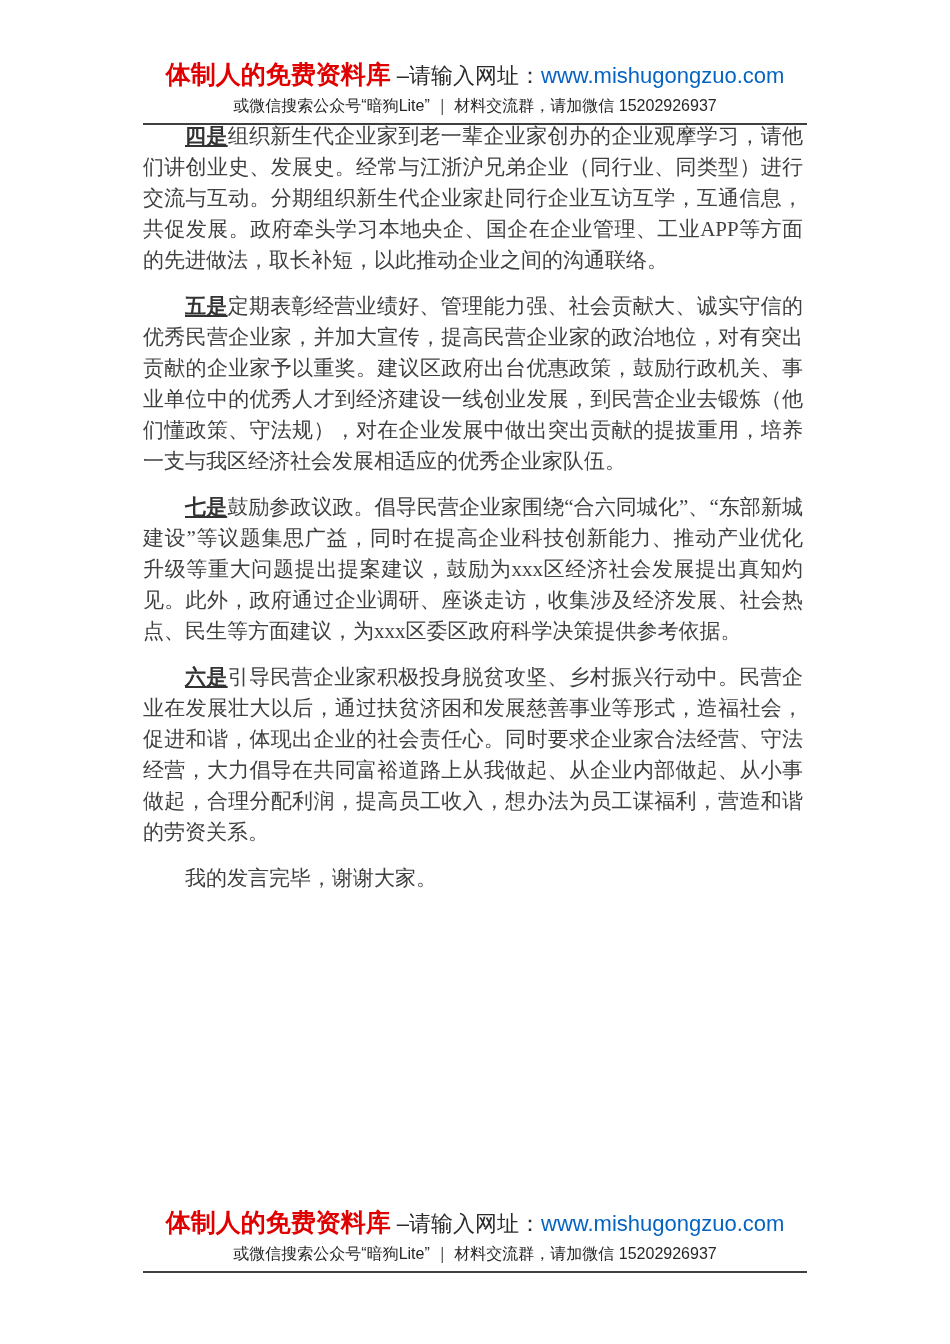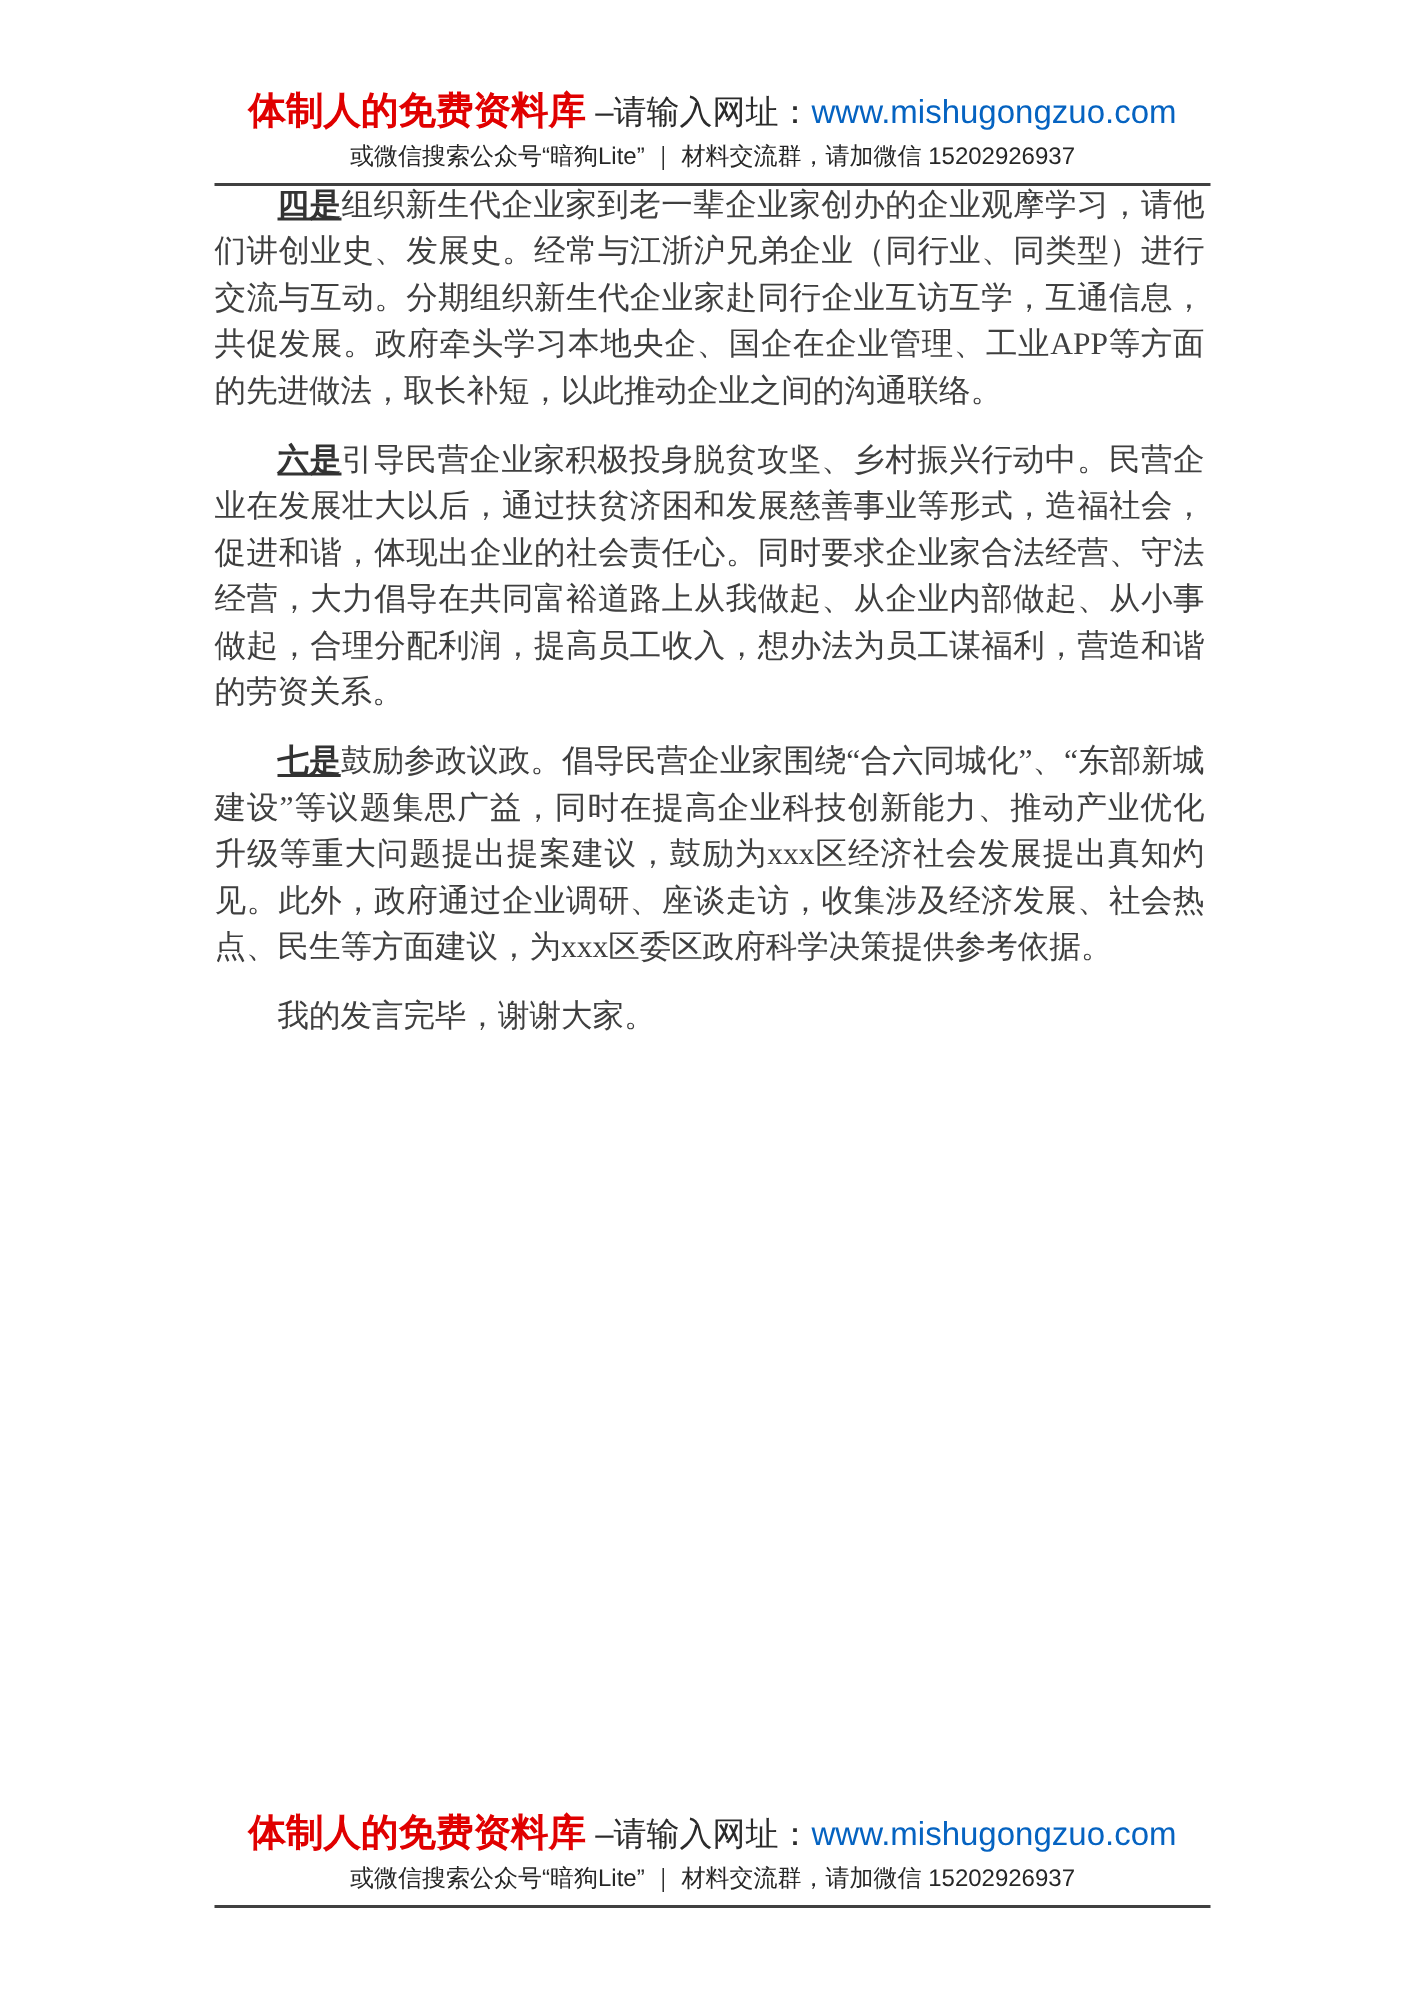--- a/index.html
+++ b/index.html
@@ -70,22 +70,23 @@
   <div class="banner header-banner">
     <div class="line1">
       <span class="brand" style="color: rgb(224, 0, 0);">体制人的免费资料库</span><span> –请输入网址：</span><a class="url-link" style="color: rgb(5, 99, 193);">www.mishugongzuo.com</a>
     </div>
     <div class="line2">或微信搜索公众号“暗狗Lite” ｜ 材料交流群，请加微信 15202926937</div>
     <div class="rule" style="background: rgb(64, 64, 64);"></div>
   </div>
 
   <div class="doc-body">
     <p><span class="lead">四是</span><span>组织新生代企业家到老一辈企业家创办的企业观摩学习，请他们讲创业史、发展史。经常与江浙沪兄弟企业（同行业、同类型）进行交流与互动。分期组织新生代企业家赴同行企业互访互学，互通信息，共促发展。政府牵头学习本地央企、国企在企业管理、工业APP等方面的先进做法，取长补短，以此推动企业之间的沟通联络。</span></p>
+    <p><span class="lead">五是</span><span>定期表彰经营业绩好、管理能力强、社会贡献大、诚实守信的优秀民营企业家，并加大宣传，提高民营企业家的政治地位，对有突出贡献的企业家予以重奖。建议区政府出台优惠政策，鼓励行政机关、事业单位中的优秀人才到经济建设一线创业发展，到民营企业去锻炼（他们懂政策、守法规），对在企业发展中做出突出贡献的提拔重用，培养一支与我区经济社会发展相适应的优秀企业家队伍。</span></p>
+    <p><span class="lead">七是</span><span>鼓励参政议政。倡导民营企业家围绕“合六同城化”、“东部新城建设”等议题集思广益，同时在提高企业科技创新能力、推动产业优化升级等重大问题提出提案建议，鼓励为xxx区经济社会发展提出真知灼见。此外，政府通过企业调研、座谈走访，收集涉及经济发展、社会热点、民生等方面建议，为xxx区委区政府科学决策提供参考依据。</span></p>
     <p><span class="lead">六是</span><span>引导民营企业家积极投身脱贫攻坚、乡村振兴行动中。民营企业在发展壮大以后，通过扶贫济困和发展慈善事业等形式，造福社会，促进和谐，体现出企业的社会责任心。同时要求企业家合法经营、守法经营，大力倡导在共同富裕道路上从我做起、从企业内部做起、从小事做起，合理分配利润，提高员工收入，想办法为员工谋福利，营造和谐的劳资关系。</span></p>
-    <p><span class="lead">七是</span><span>鼓励参政议政。倡导民营企业家围绕“合六同城化”、“东部新城建设”等议题集思广益，同时在提高企业科技创新能力、推动产业优化升级等重大问题提出提案建议，鼓励为xxx区经济社会发展提出真知灼见。此外，政府通过企业调研、座谈走访，收集涉及经济发展、社会热点、民生等方面建议，为xxx区委区政府科学决策提供参考依据。</span></p>
     <p><span class="lead"></span><span>我的发言完毕，谢谢大家。</span></p>
   </div>
 
   <div class="banner footer-banner">
     <div class="line1">
       <span class="brand" style="color: rgb(224, 0, 0);">体制人的免费资料库</span><span> –请输入网址：</span><a class="url-link" style="color: rgb(5, 99, 193);">www.mishugongzuo.com</a>
     </div>
     <div class="line2">或微信搜索公众号“暗狗Lite” ｜ 材料交流群，请加微信 15202926937</div>
     <div class="rule" style="background: rgb(64, 64, 64);"></div>
   </div>

